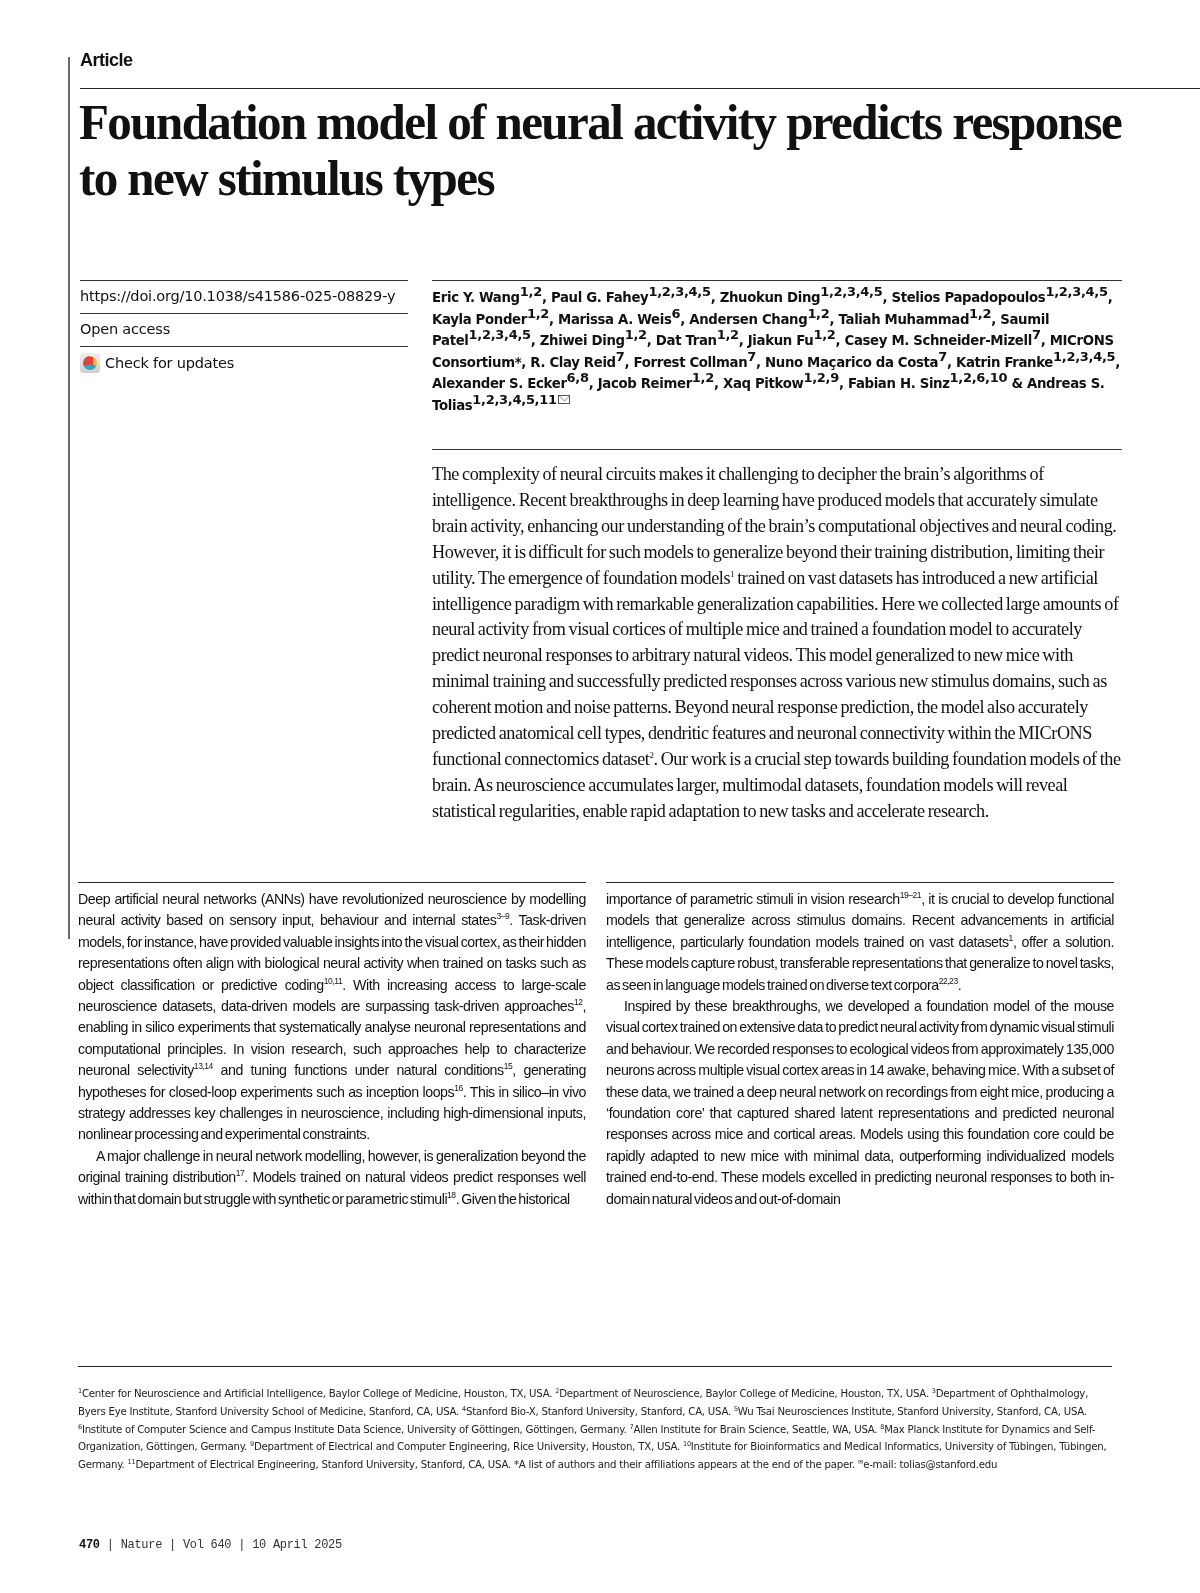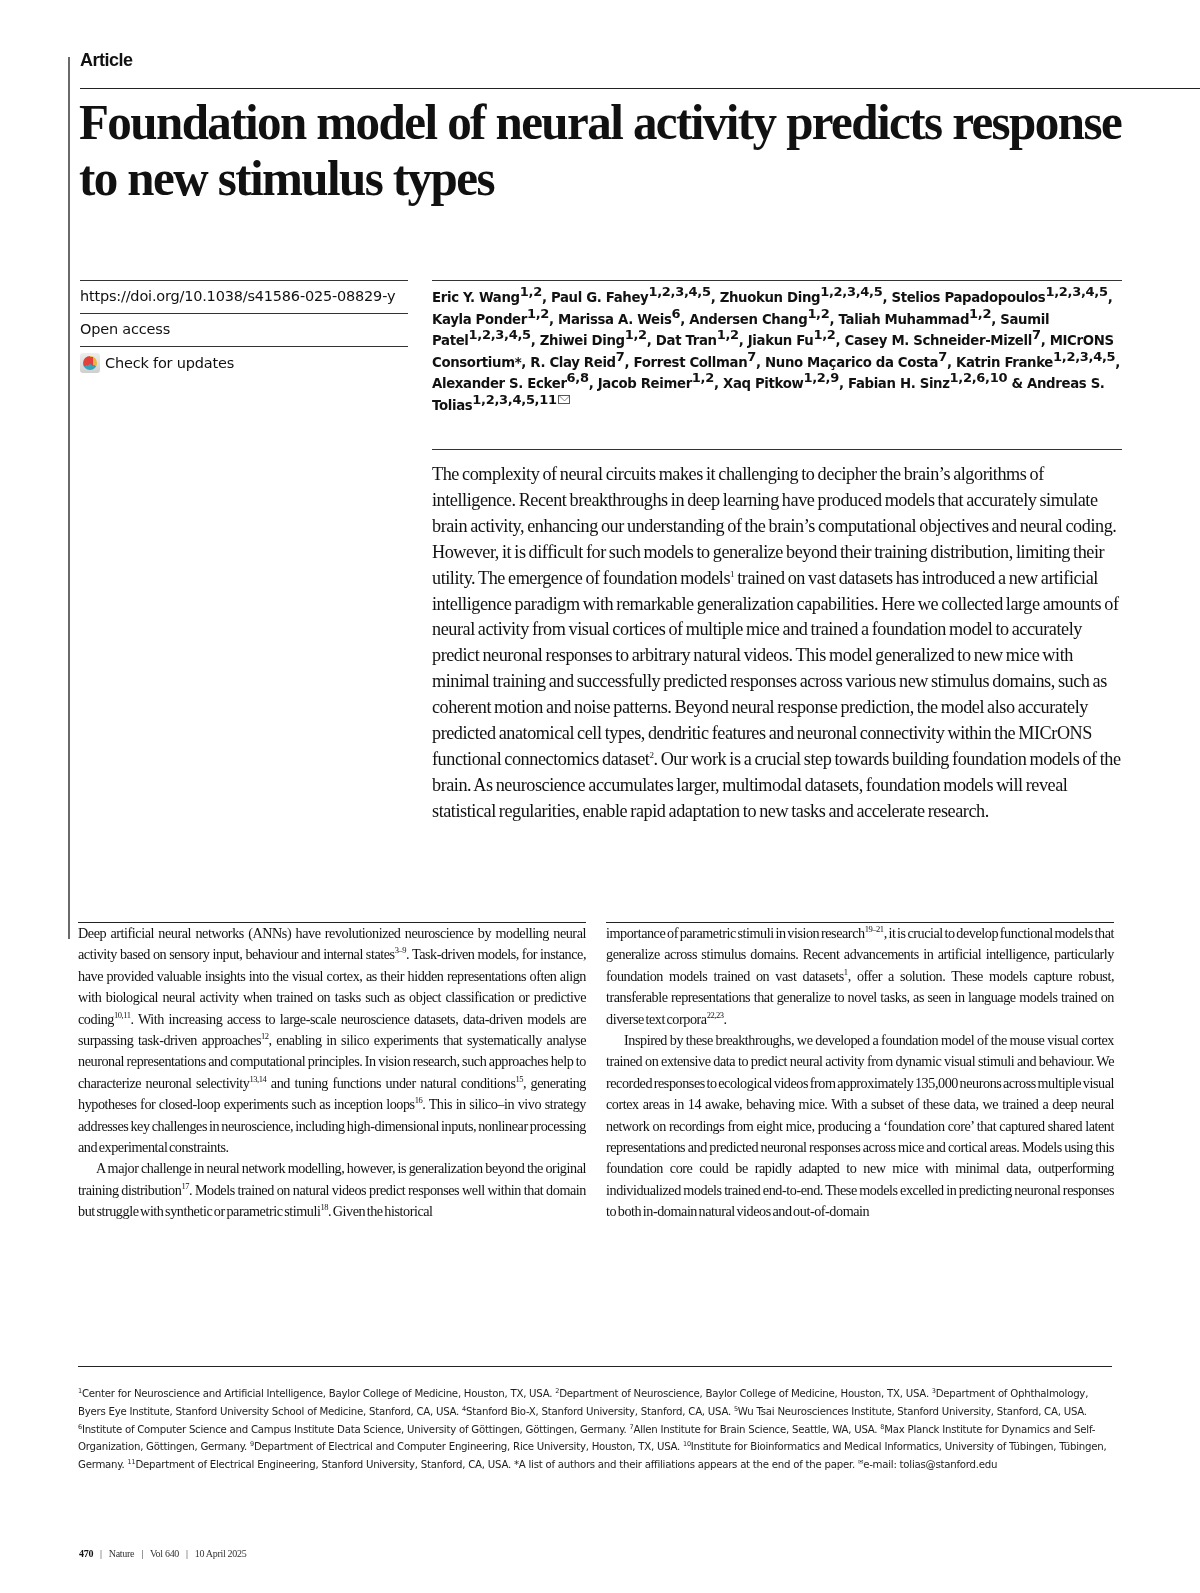--- a/index.html
+++ b/index.html
@@ -55,44 +55,43 @@
 
   .abstract {
     position: absolute; left: 432px; top: 449px; width: 690px;
     border-top: 1px solid #333; padding-top: 12px;
     font-family: "Liberation Serif", serif; font-size: 18.2px; line-height: 25.9px;
     letter-spacing: -0.45px; word-spacing: -1px;
   }
   .abstract sup, .body-col sup { font-size: 9px; vertical-align: 7px; line-height: 0; }
 
   .body-col {
-    position: absolute; top: 922px; width: 508px;
-    border-top: 1px solid #222; 
-    font-family: Liberation Serif, serif; font-size: 14.2px; line-height: 21.4px;
+    position: absolute; top: 882px; width: 508px;
+    border-top: 1px solid #222; padding-top: 6px;
+    font-family: Liberation Sans, sans-serif; font-size: 14.2px; line-height: 21.4px;
     letter-spacing: -0.45px; word-spacing: -1.5px; text-align: justify;
   }
   .body-col p { margin: 0; }
   .body-col p.indent { text-indent: 18px; }
   .col-left { left: 78px; }
   .col-right { left: 606px; }
   .body-col sup { font-size: 8.5px; vertical-align: 6px; }
 
   .affil {
     position: absolute; left: 78px; top: 1366px; width: 1034px;
     border-top: 1px solid #222; padding-top: 18px;
     font-family: "DejaVu Sans", sans-serif; font-size: 10.2px; line-height: 17.8px;
     letter-spacing: -0.25px; color: #222;
   }
   .affil sup { font-size: 6.5px; vertical-align: 4px; line-height: 0; }
 
   .footer {
     position: absolute; left: 79px; top: 1538px;
-    font-family: Liberation Serif, serif; font-size: 10px; color: #333;
+    font-family: Liberation Mono, monospace; font-size: 12px; color: #333;
     letter-spacing: -0.3px;
-    margin-top: 10px;
   }
   .footer .pg { font-weight: bold; color: #111; }
   .footer .sep { margin: 0 7px; }
 </style>
 </head>
 <body>
 
 <div class="vrule"></div>
 <div class="hrule" style="left:80px; top:88px; width:1120px;"></div>
 

